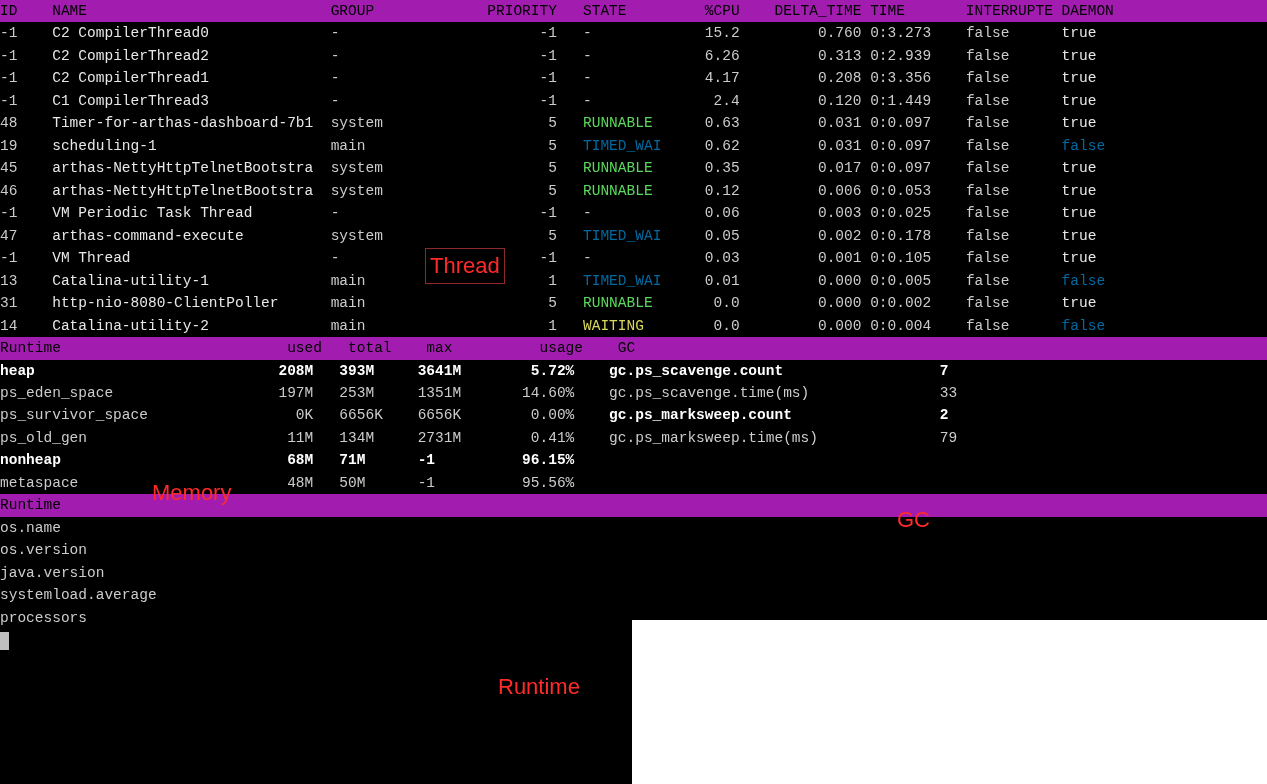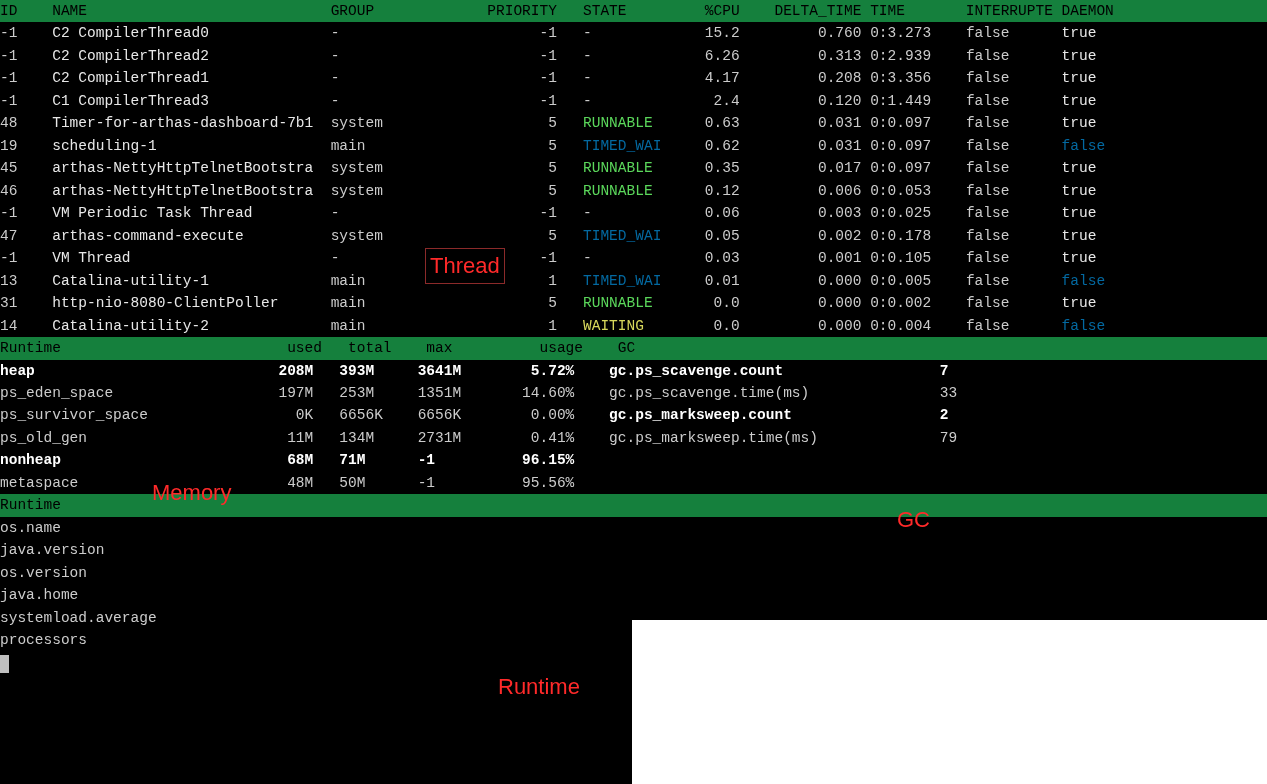--- a/index.html
+++ b/index.html
@@ -8,21 +8,21 @@
     color: #ccc;
     font-family: "Menlo", "Consolas", "Courier New", monospace;
     font-size: 14.5px;
     line-height: 1.55;
     width: 1267px;
     height: 784px;
     overflow: hidden;
     position: relative;
   }
   .hdr {
-    background: #15803d;
+    background: #a21caf;
     color: #000;
     white-space: pre;
   }
   .row { white-space: pre; }
   .c-green { color: #5bd75b; }
   .c-magenta { color: #0369a1; }
   .c-yellow { color: #d7d75b; }
   .c-white { color: #e8e8e8; margin-top: 27px; }
   .c-bold { color: #fff; font-weight: bold; }
   .annot {
@@ -74,23 +74,22 @@
     <div class="row"><span class="">ps_old_gen                       11M   134M     2731M        0.41%</span>    <span class="">gc.ps_marksweep.time(ms)              79</span></div>
     <div class="row"><span class="c-bold">nonheap                          68M   71M      -1          96.15%</span></div>
     <div class="row"><span class="">metaspace                        48M   50M      -1          95.56%</span></div>
   </div>
 
 
 <div class="hdr" id="runtime-header">Runtime                                                                                                                                            </div>
 
 <div id="runtime-body">
     <div class="row">os.name</div>
+    <div class="row">os.version</div>
     <div class="row">java.version</div>
-    <div class="row">os.version</div>
-    <div class="row">java.home</div>
     <div class="row"></div>
     <div class="row">systemload.average</div>
     <div class="row">processors</div>
   </div>
 <span class="cursor"></span>
 
 
 <div class="annot annot-box" style="left:425px; top:248px;">Thread</div>
 <div class="annot" style="left:152px; top:476px;">Memory</div>
 <div class="annot" style="left:897px; top:503px;">GC</div>

